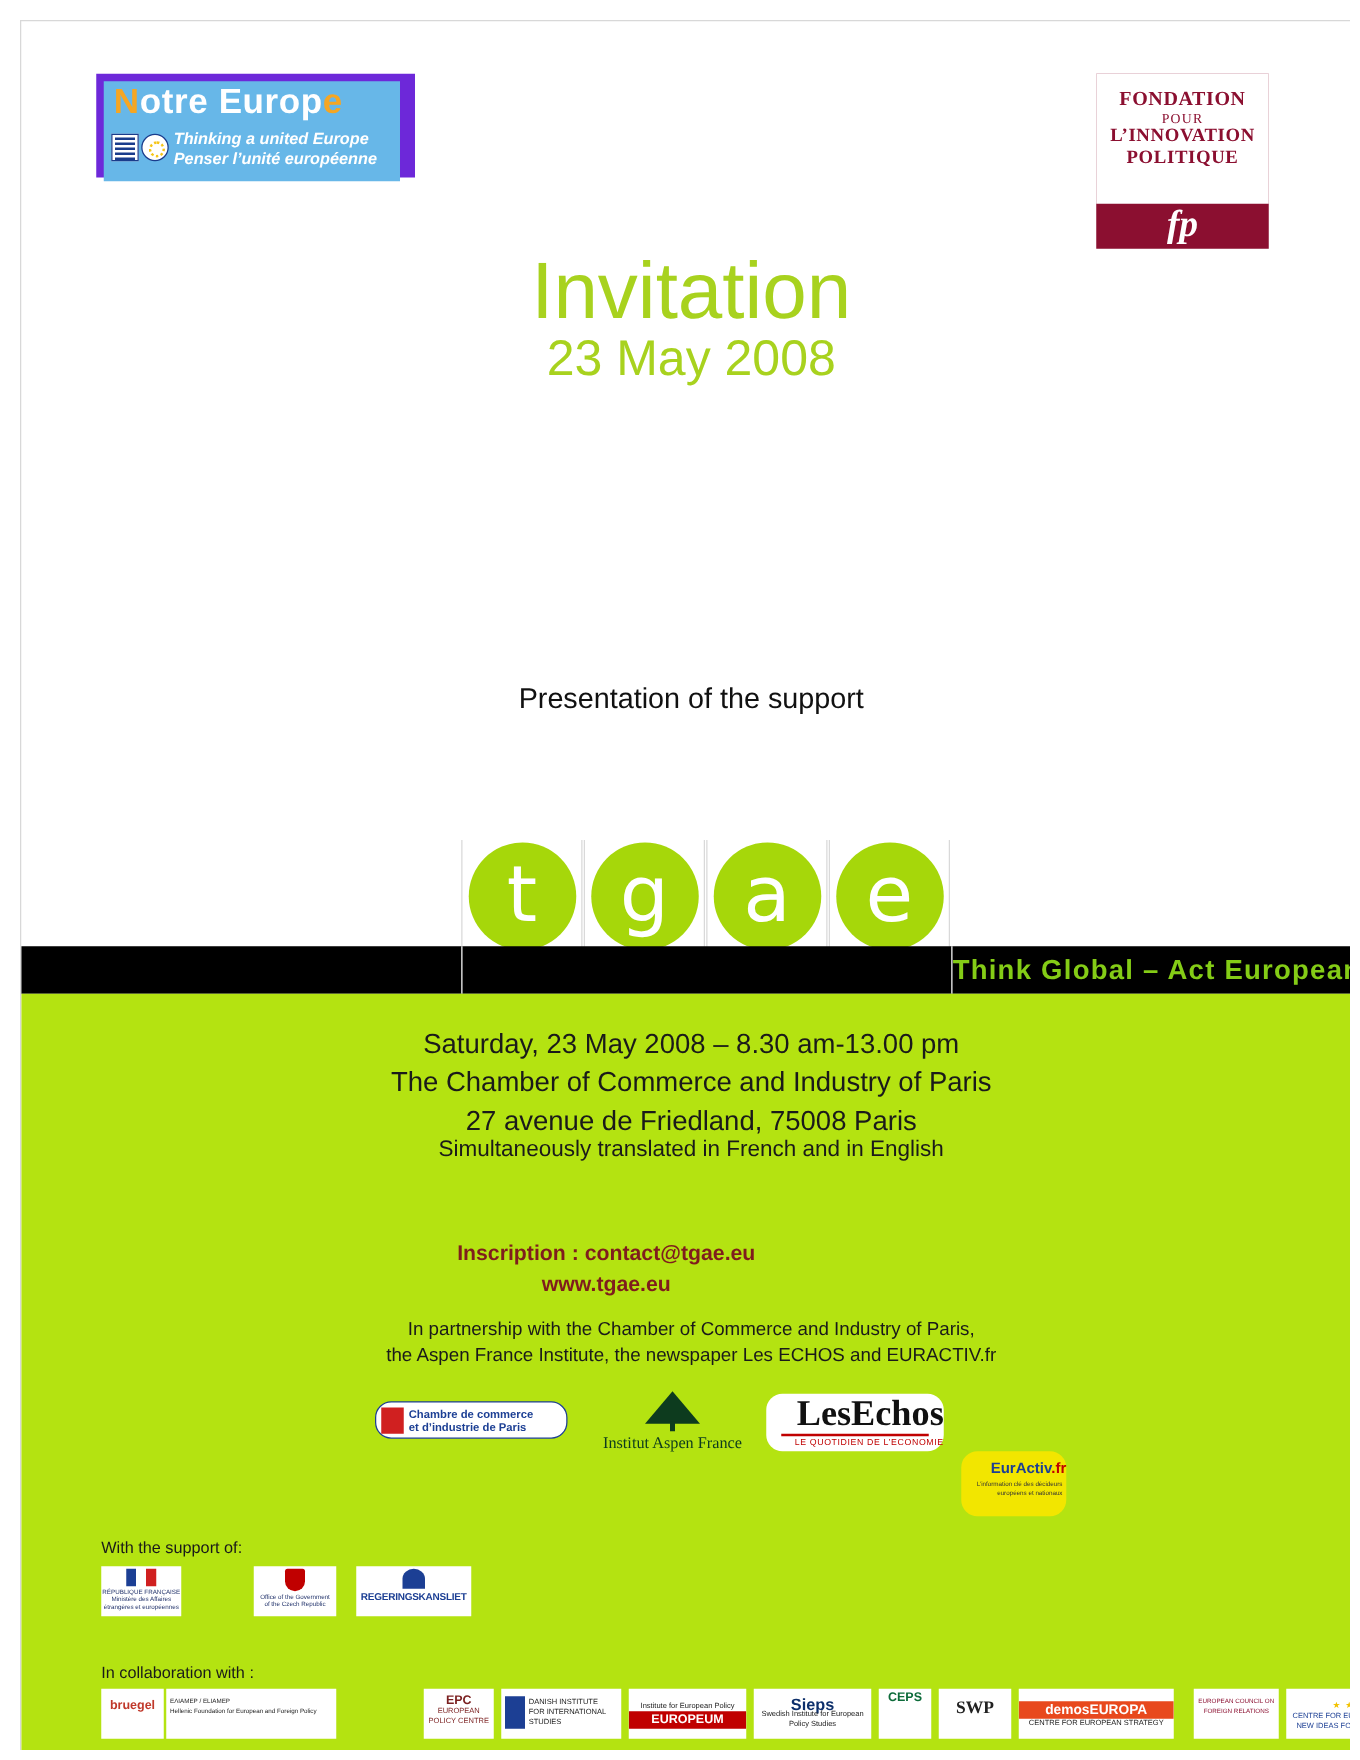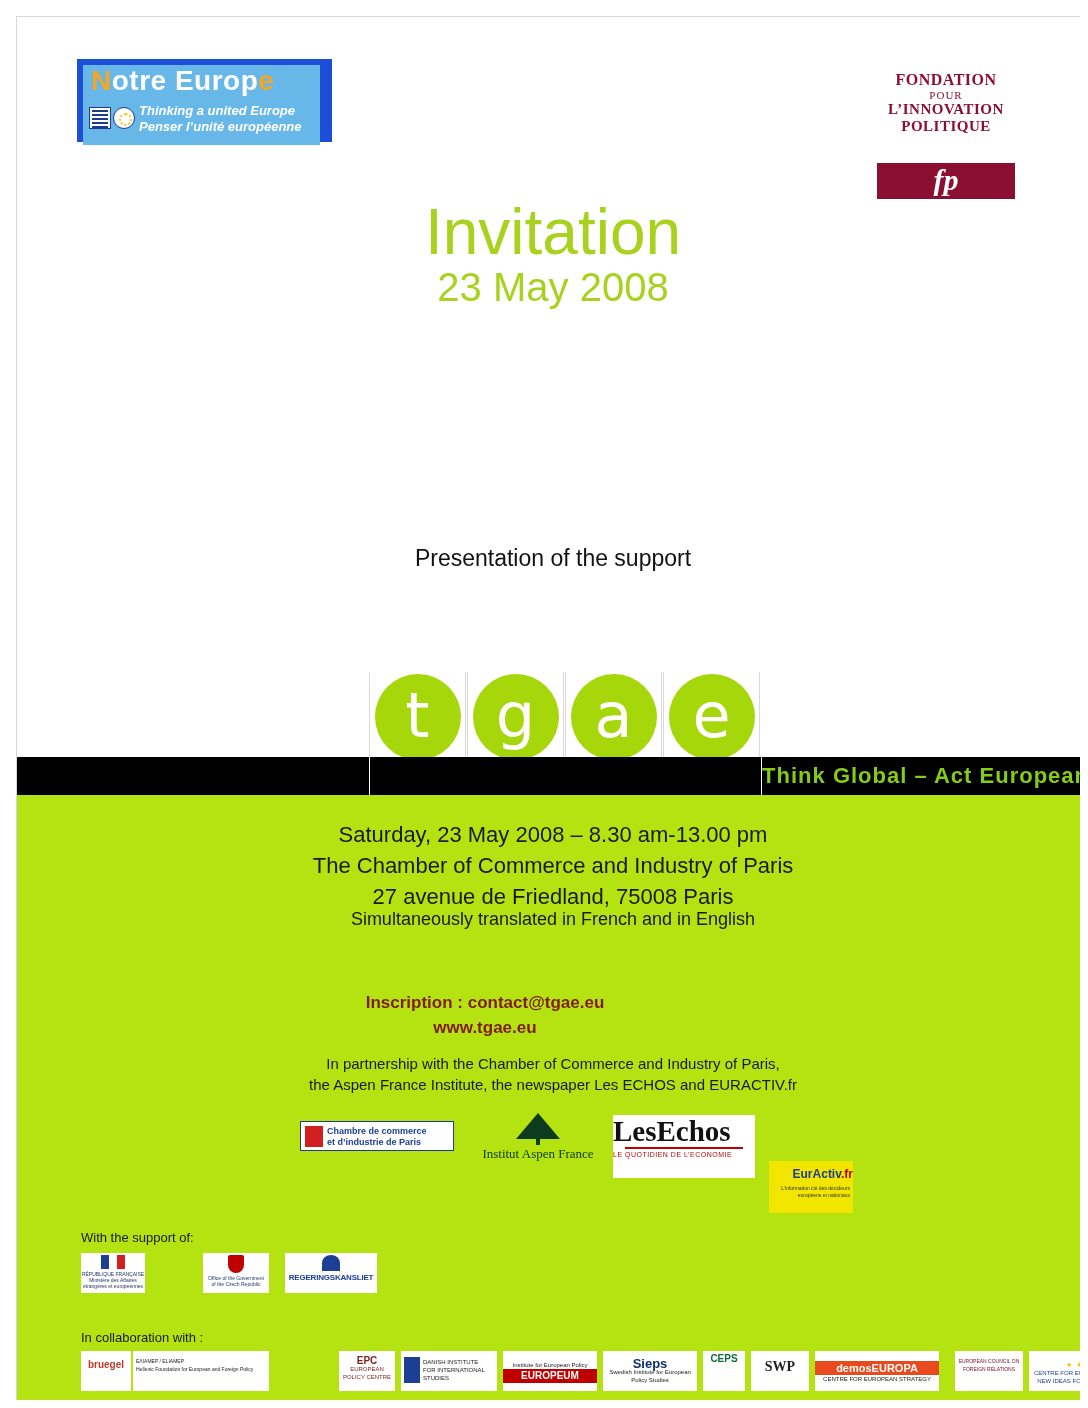--- a/index.html
+++ b/index.html
@@ -31,21 +31,21 @@
     overflow: hidden;
   }
 
   
   .logo-notre {
     position: absolute;
     left: 60px;
     top: 42px;
     width: 255px;
     height: 83px;
-    background: #1d4ed8;
+    background: #6d28d9;
     box-sizing: border-box;
   }
   .logo-notre .band {
     position: absolute;
     left: 6px;
     top: 6px;
     width: 237px;
     height: 80px;
     background: #67b7e8;
   }
@@ -324,20 +324,21 @@
     position: absolute;
     left: 0;
     top: 318px;
     width: 1072px;
     height: 56px;
   }
   .pl {
     position: absolute;
     top: 0;
     box-sizing: border-box;
+    border-radius: 13px;
   }
   .pl-ccip {
     left: 283px;
     width: 154px;
     height: 30px;
     top: 8px;
     background: #ffffff;
     border: 1px solid #1c3f94;
     color: #1c3f94;
     font-size: 9px;
@@ -386,24 +387,24 @@
     left: 0;
     top: 33px;
     width: 138px;
     font-size: 13px;
     color: #0d3b1e;
     font-family: "Liberation Serif", serif;
   }
   .pl-echos {
     left: 596px;
     width: 142px;
-    height: 63px;
+    height: 46px;
     top: 2px;
     background: #ffffff;
-    text-align: left;
+    text-align: right;
   }
   .pl-echos .lx {
     font-family: "Liberation Serif", serif;
     font-size: 29px;
     font-weight: bold;
     color: #111111;
     line-height: 32px;
   }
   .pl-echos .rule {
     width: 118px;

